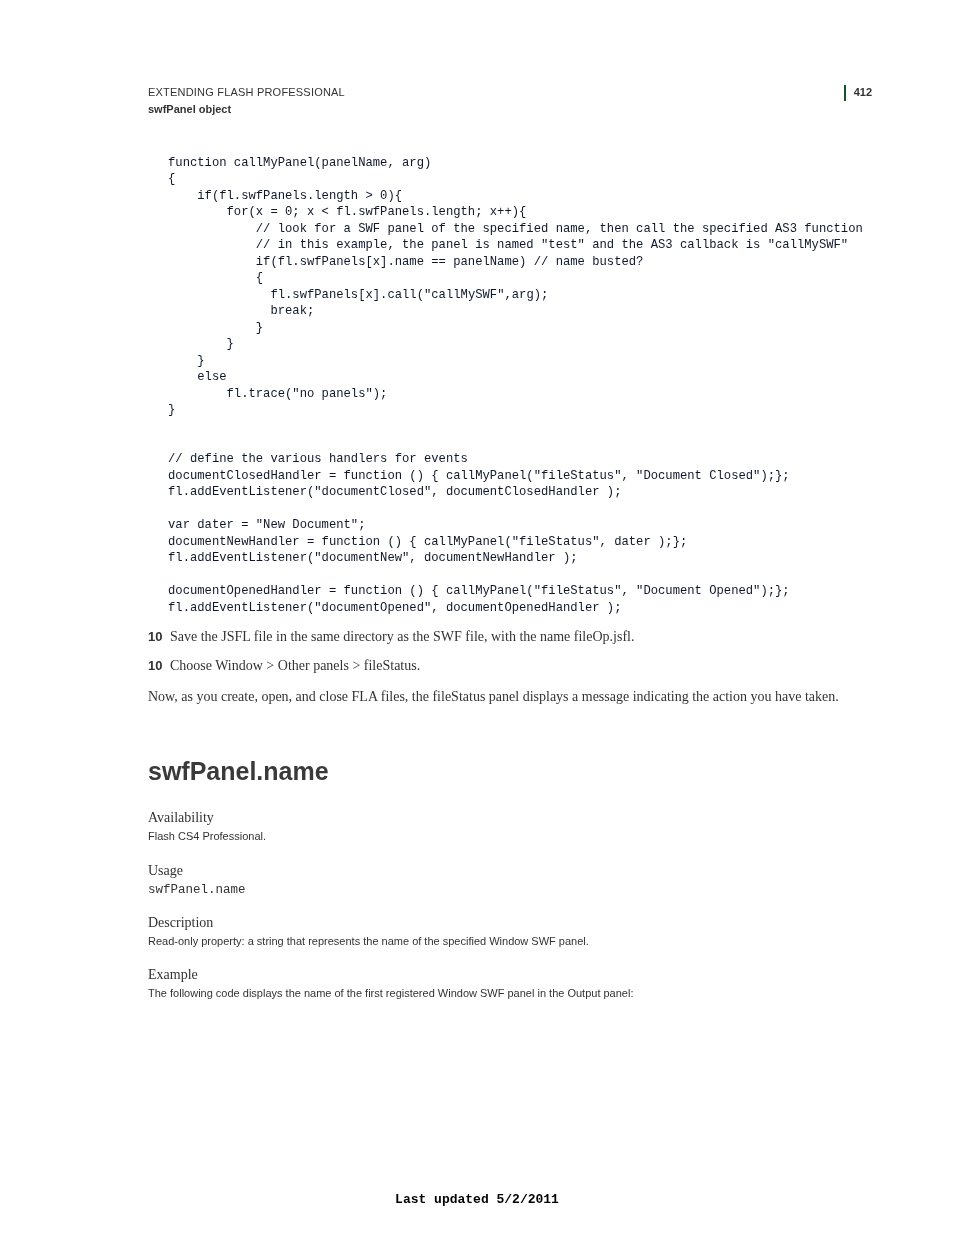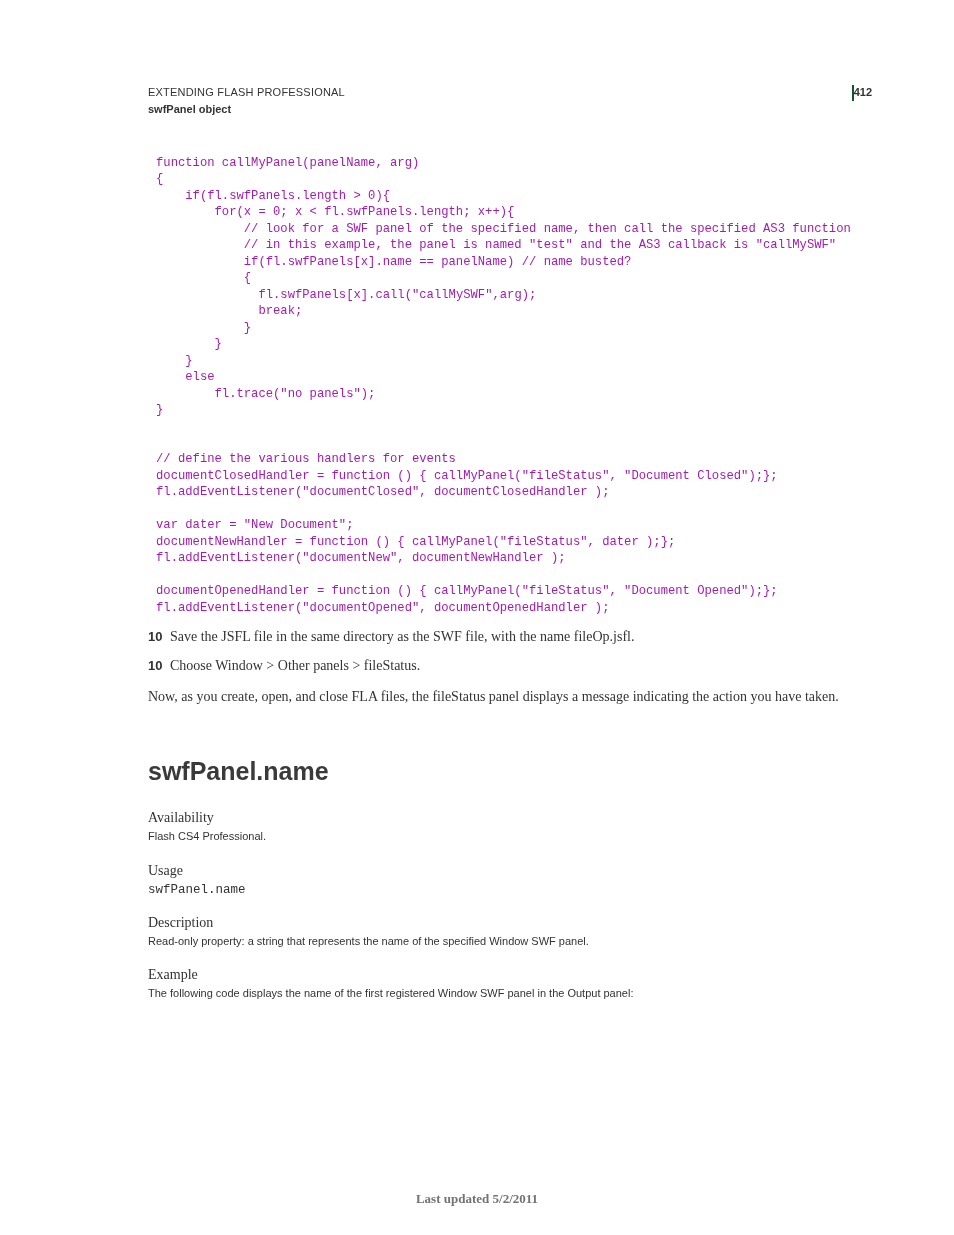--- a/index.html
+++ b/index.html
@@ -21,37 +21,38 @@
     align-items: flex-start;
   }
   .header-left { font-family: "Segoe UI", Arial, sans-serif; font-size: 11px; color: #333; line-height: 1.4; }
   .header-title { font-weight: 400; letter-spacing: 0.2px; }
   .header-subtitle { font-weight: 700; margin-top: 2px; }
   .header-right {
     font-family: "Segoe UI", Arial, sans-serif;
     font-size: 11px;
     font-weight: 700;
     border-left: 2px solid #14532d;
+    padding-left: 8px;
     padding-top: 1px;
     padding-bottom: 3px;
   }
   .content {
     position: absolute;
     top: 155px;
     left: 148px;
     right: 90px;
   }
   pre.code {
     font-family: "Courier New", monospace;
     font-size: 12.2px;
     line-height: 1.35;
     white-space: pre-wrap;
-    margin-left: 8px;
+    margin-left: 20px;
     margin-bottom: 10px;
-    color: #a21caf;
+    color: #0f172a;
   }
   .step { font-family: Georgia, serif; font-size: 14px; line-height: 1.5; margin-bottom: 8px; }
   .step-num { font-family: "Segoe UI", Arial, sans-serif; font-weight: 700; font-size: 13px; margin-right: 4px; text-align: center; }
   .para { font-family: Georgia, serif; font-size: 14px; line-height: 1.5; margin-top: 10px; }
   h2.section-head {
     font-family: "Segoe UI", Arial, sans-serif;
     font-weight: 700;
     font-size: 25px;
     color: #3a3a3a;
     margin-top: 50px;
@@ -64,22 +65,22 @@
     margin-top: 18px;
     margin-bottom: 2px;
   }
   .body-text { font-family: Liberation Sans, sans-serif; font-size: 11px; line-height: 1.5; margin-bottom: 4px; }
   .mono-inline { font-family: "Courier New", monospace; font-size: 12.5px; margin-top: 4px; display: block; }
   .footer {
     position: absolute;
     bottom: 28px;
     width: 954px;
     text-align: center;
-    font-family: Liberation Serif, serif;
-    color: #737373;
+    font-family: Liberation Mono, monospace;
+    color: #000000;
     font-size: 13px;
     font-weight: 600;
   }
 </style>
 </head>
 <body>
 
 <div class="header">
   <div class="header-left">
     <div class="header-title">EXTENDING FLASH PROFESSIONAL</div>

